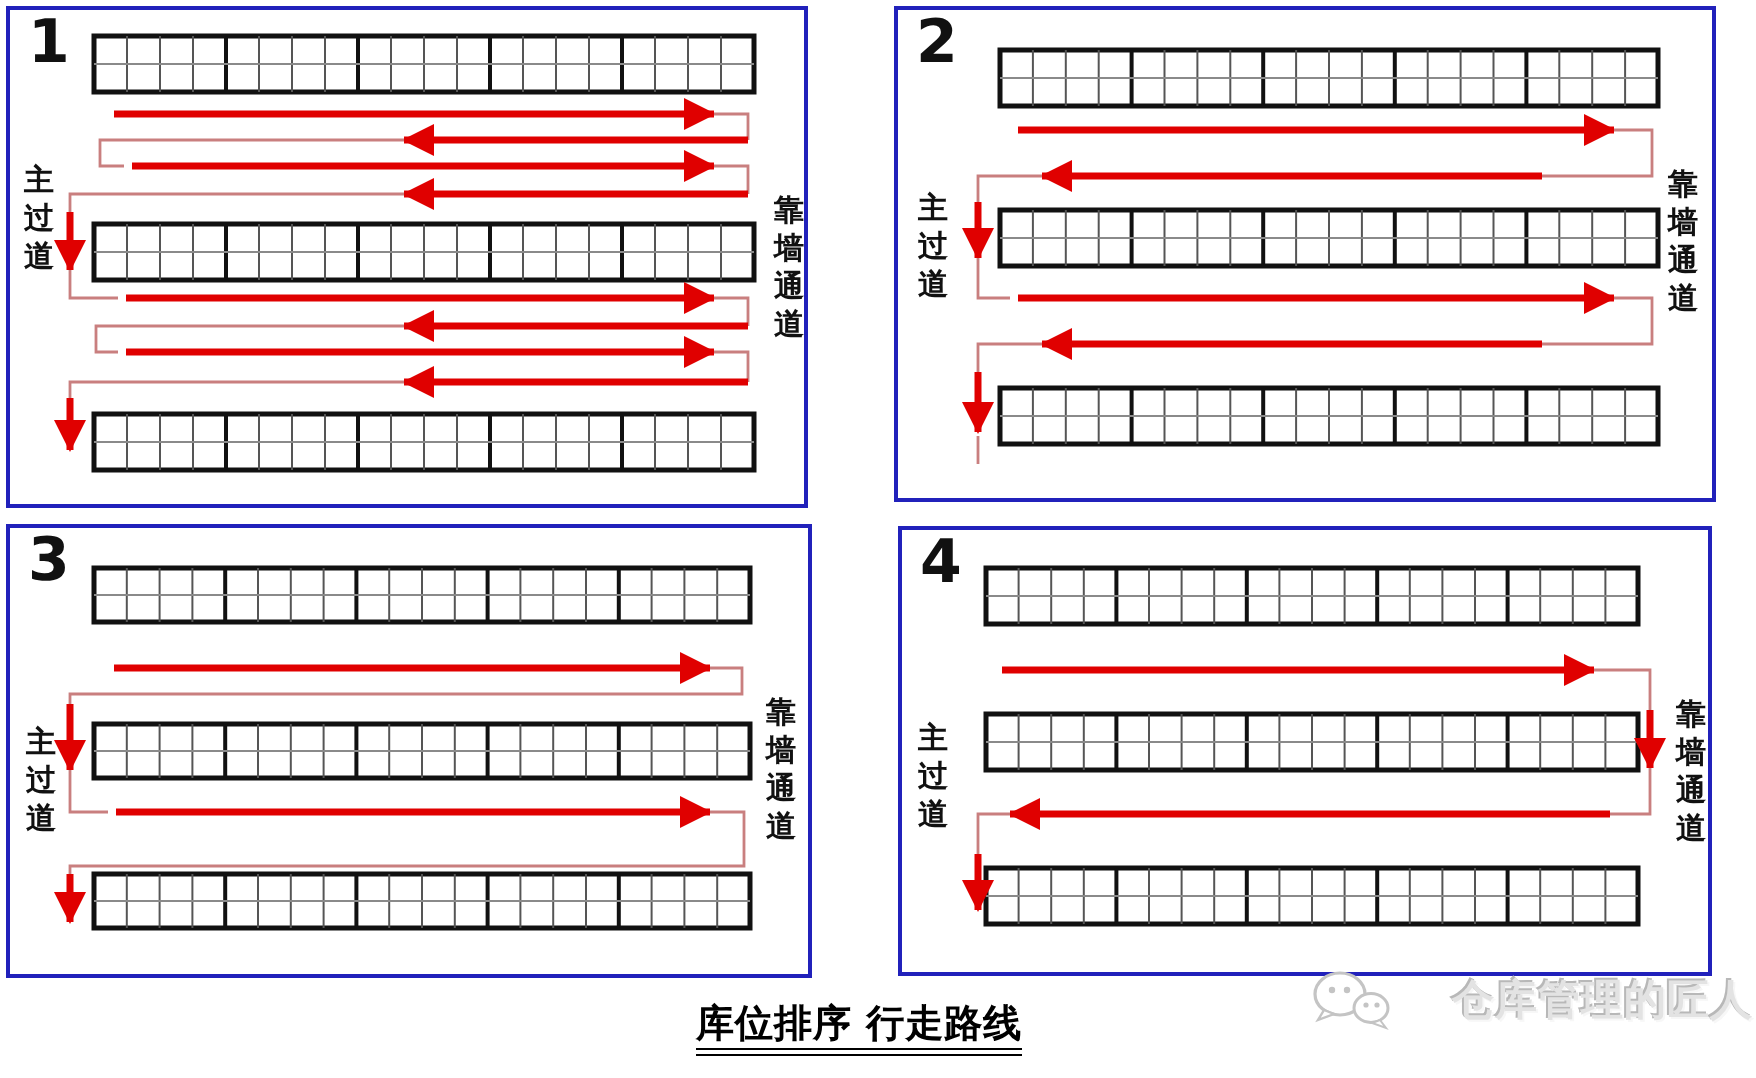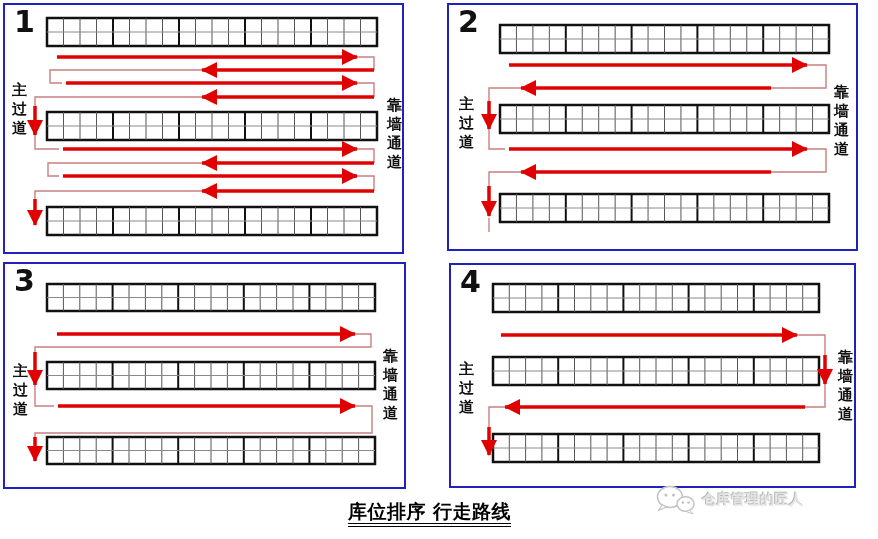--- a/index.html
+++ b/index.html
@@ -37,23 +37,23 @@
   .caption {
     position:absolute; left:348px; top:499px;
     font-size:19px; font-weight:bold; color:#000; letter-spacing:0.5px;
   }
   .caption span { border-bottom:4px double #000; padding-bottom:1px; }
   .watermark {
     position:absolute; left:656px; top:484px;
     display:flex; align-items:center; gap:6px;
   }
   .watermark-text {
-    font-size:14px; font-weight:bold; color:#e3e3e3;
+    font-size:21px; font-weight:bold; color:#e3e3e3;
     text-shadow:-1px -1px 0 #b8b8b8, 1px 1px 0 #f7f7f7;
-    letter-spacing:0.5px; white-space:nowrap;
+    letter-spacing:0.5px; white-space:nowrap;margin-left:24px;
   }
 </style>
 </head>
 <body>
 
 <div class="panel" id="panel1">
   <svg class="panel-canvas">
       <defs>
         <marker id="ah0" markerUnits="userSpaceOnUse" markerWidth="20" markerHeight="18" refX="15" refY="8" orient="auto">
           <path d="M0,0 L16,8 L0,16 Z" fill="#e00000"></path>

